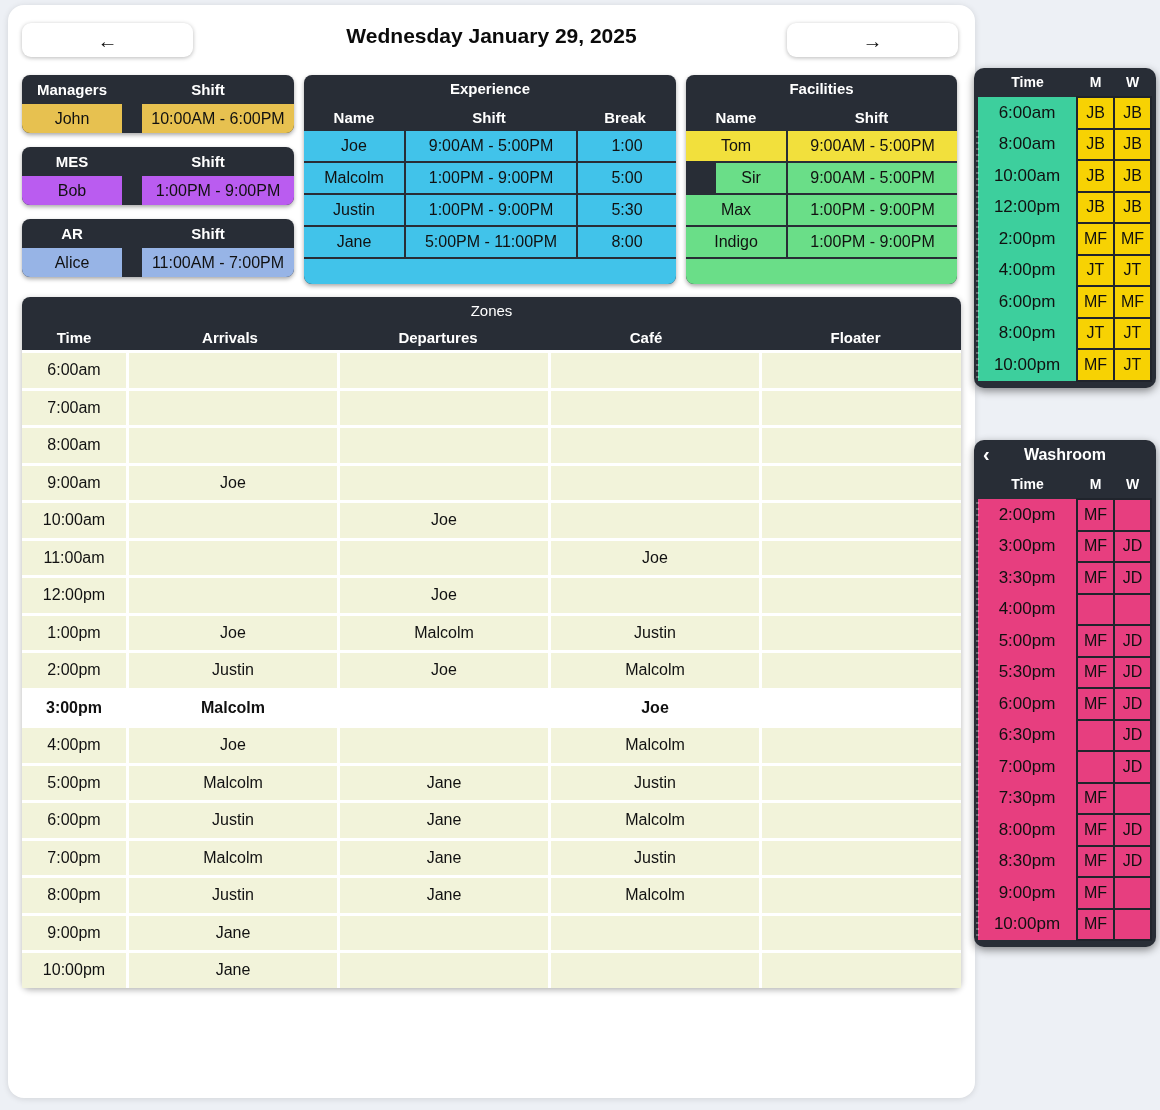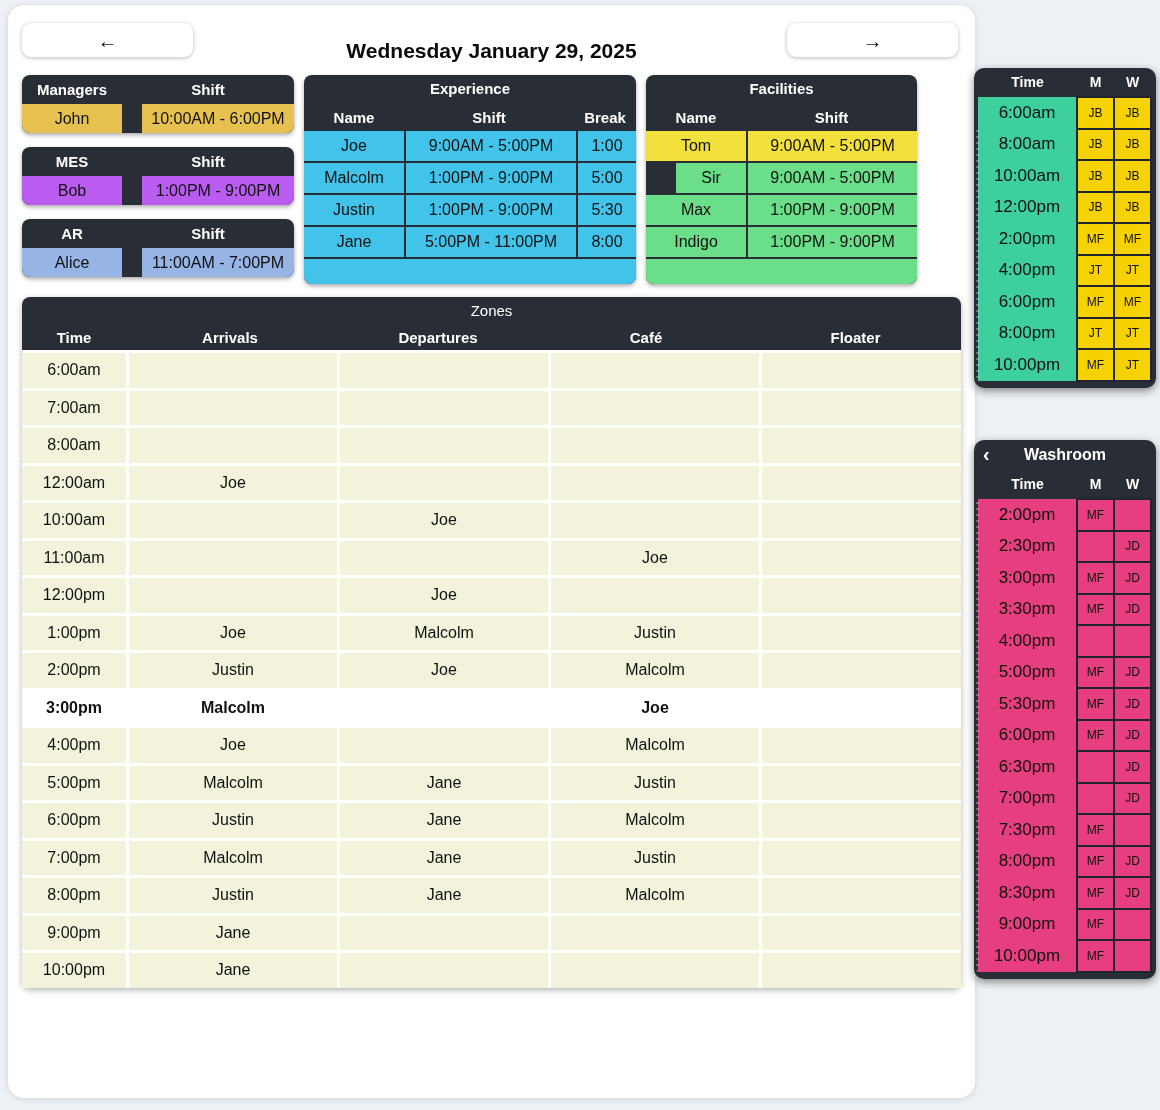--- a/index.html
+++ b/index.html
@@ -23,21 +23,21 @@
   .nav-btn {
     position:absolute; top:18px; width:171px; height:34px;
     background:#fff; border:none; border-radius:9px;
     box-shadow:0 1px 4px rgba(0,0,0,0.28);
     font-size:20px; line-height:34px; cursor:pointer; color:#111;
     font-family:"Liberation Sans",sans-serif;
   }
   .nav-btn.prev { left:14px; }
   .nav-btn.next { right:17px; }
   .date-title {
-    position:absolute; left:0; right:0; top:34px; margin:0;
+    position:absolute; left:0; right:0; top:19px; margin:0;
     text-align:center; font-size:21px; font-weight:bold; color:#0b0b0b;
   }
 
   
   .top-row { display:flex; gap:10px; padding:0 14px; align-items:flex-start; }
 
   #left-tables { width:272px; display:flex; flex-direction:column; gap:14px; }
   .mini-table {
     border-radius:8px; overflow:hidden; background:var(--dark,#282d36);
     box-shadow:0 2px 4px rgba(0,0,0,0.35);
@@ -47,21 +47,21 @@
     align-items:center; text-align:center;
     color:#fff; font-weight:bold; font-size:15px;
   }
   .mini-row { display:grid; grid-template-columns:100px 1fr; column-gap:20px; height:29px; }
   .mini-cell { display:flex; align-items:center; justify-content:center; font-size:16px; }
 
   .dept-table {
     border-radius:8px; overflow:hidden; background:var(--dark,#282d36);
     box-shadow:0 2px 4px rgba(0,0,0,0.35);
   }
-  .dept-table.exp { width:332px; }
+  .dept-table.exp { width:372px; }
   .dept-table.fac { width:271px; }
   .dept-title { height:28px; line-height:28px; text-align:center; color:#fff; font-weight:bold; font-size:15px; }
   .dept-cols { display:grid; height:28px; align-items:center; text-align:center; color:#fff; font-weight:bold; font-size:15px; }
   .exp-grid { grid-template-columns:100px 170px 1fr; }
   .fac-grid { grid-template-columns:100px 1fr; }
   .dept-body { display:flex; flex-direction:column; gap:2px; }
   .dept-row { display:grid; column-gap:2px; height:30px; }
   .dept-cell { display:flex; align-items:center; justify-content:center; font-size:16px; }
   .dept-footer { height:25px; margin-top:2px; }
 
@@ -108,21 +108,21 @@
     font-size:20px; font-weight:bold; color:#fff; cursor:pointer;
   }
   .panel-cols {
     display:grid; grid-template-columns:99px 37px 37px; padding-left:4px;
     height:28px; align-items:center; text-align:center;
     color:#fff; font-weight:bold; font-size:14px;
   }
   .mw-table { border-collapse:collapse; margin:0 4px; table-layout:fixed; width:173px; }
   .mw-table td { padding:0; text-align:center; }
   td.time-cell { width:99px; height:31.5px; font-size:17px; color:#101010; }
-  td.slot-cell { width:37px; height:31.5px; font-size:12px; color:#101010; border:2px solid #20242c; }
+  td.slot-cell { width:37px; height:31.5px; font-size:16px; color:#101010; border:2px solid #20242c; }
   .pool td.time-cell { background:var(--pool-time,#3dcf9d); }
   .pool td.slot-cell { background:var(--pool-cell,#f7d203); }
   .washroom td.time-cell { background:var(--washroom,#e73e7f); }
   .washroom td.slot-cell { background:var(--washroom,#e73e7f); }
 </style>
 </head>
 <body>
 
 <div class="main-card">
 
@@ -255,21 +255,21 @@
           <div class="zone-cell"></div>
         </div>
         <div class="zone-row">
           <div class="zone-cell">8:00am</div>
           <div class="zone-cell"></div>
           <div class="zone-cell"></div>
           <div class="zone-cell"></div>
           <div class="zone-cell"></div>
         </div>
         <div class="zone-row">
-          <div class="zone-cell">12:00am</div>
+          <div class="zone-cell">9:00am</div>
           <div class="zone-cell">Joe</div>
           <div class="zone-cell"></div>
           <div class="zone-cell"></div>
           <div class="zone-cell"></div>
         </div>
         <div class="zone-row">
           <div class="zone-cell">10:00am</div>
           <div class="zone-cell"></div>
           <div class="zone-cell">Joe</div>
           <div class="zone-cell"></div>
@@ -432,25 +432,20 @@
     <span>W</span>
   </div>
   <table class="mw-table">
       <tbody id="washroom-body">
         <tr>
           <td class="time-cell">2:00pm</td>
           <td class="slot-cell">MF</td>
           <td class="slot-cell"></td>
         </tr>
         <tr>
-          <td class="time-cell">2:30pm</td>
-          <td class="slot-cell"></td>
-          <td class="slot-cell">JD</td>
-        </tr>
-        <tr>
           <td class="time-cell">3:00pm</td>
           <td class="slot-cell">MF</td>
           <td class="slot-cell">JD</td>
         </tr>
         <tr>
           <td class="time-cell">3:30pm</td>
           <td class="slot-cell">MF</td>
           <td class="slot-cell">JD</td>
         </tr>
         <tr>

